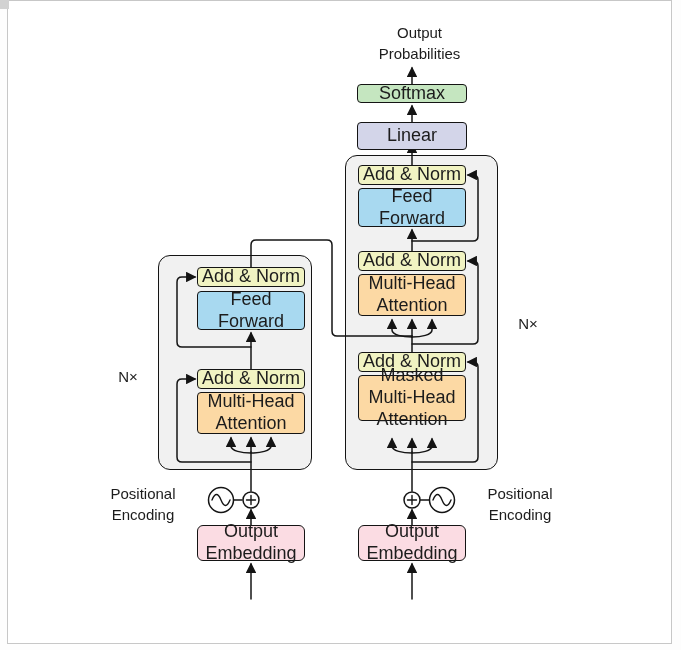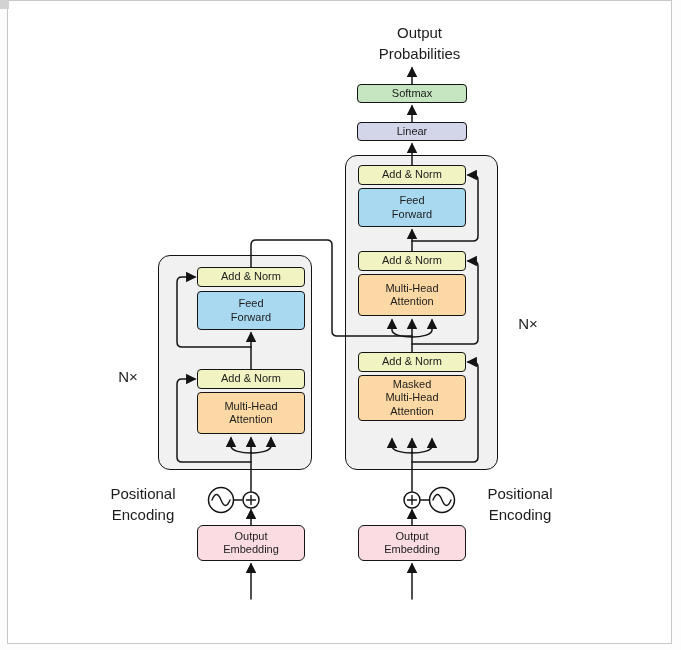--- a/index.html
+++ b/index.html
@@ -12,21 +12,21 @@
          border:1.5px solid var(--color-line,#141414);border-radius:12px;box-sizing:border-box;z-index:1;}
   svg.connectors{position:absolute;left:0;top:0;z-index:2;}
   svg.connectors path.ln{fill:none;stroke:var(--color-line,#141414);stroke-width:1.5;
          stroke-linecap:round;stroke-linejoin:round;}
   svg.connectors path.glyph{fill:none;stroke:var(--color-line,#141414);stroke-width:1.4;stroke-linecap:round;}
   svg.connectors circle{fill:#ffffff;stroke:var(--color-line,#141414);stroke-width:1.5;}
   #arrowhead path{fill:var(--color-line,#141414);}
 
   .box{position:absolute;display:flex;align-items:center;justify-content:center;text-align:center;
        border:1.2px solid var(--color-line,#141414);border-radius:4px;box-sizing:border-box;z-index:3;
-       font-size:11px;line-height:1.22;color:var(--color-text,#1c1c1c);white-space:pre-line;}
+       font-size:18px;line-height:1.22;color:var(--color-text,#1c1c1c);white-space:pre-line;}
   .box.rounded{border-radius:6px;}
   .c-addnorm{background:var(--color-add-norm,#f1f3c2);}
   .c-ff{background:var(--color-feed-forward,#a8d9f0);}
   .c-att{background:var(--color-attention,#fcd9a4);}
   .c-emb{background:var(--color-embedding,#fbdce3);}
   .c-linear{background:var(--color-linear,#d3d5e9);}
   .c-softmax{background:var(--color-softmax,#c5e6c0);}
 
   .txt{position:absolute;text-align:center;font-size:15px;line-height:21px;
        color:var(--color-text,#1c1c1c);white-space:pre-line;z-index:3;}
@@ -93,21 +93,21 @@
     </g>
     <g>
       <circle cx="442" cy="500" r="12.5"></circle>
       <path class="glyph" d="M 433 500 Q 437.5 489 442 500 Q 446.5 511 451 500"></path>
     </g>
   </svg>
 
   <div class="txt" style="left:352px;top:22px;width:135px;">Output
 Probabilities</div>
   <div class="box c-softmax" style="left:357px;top:84px;width:110px;height:19px;">Softmax</div>
-  <div class="box c-linear" style="left:357px;top:122px;width:110px;height:19px;">Linear</div>
+  <div class="box c-linear" style="left:357px;top:122px;width:110px;height:28px;">Linear</div>
 
   <div class="box c-addnorm" style="left:358px;top:165px;width:108px;height:20px;">Add &amp; Norm</div>
   <div class="box c-ff" style="left:358px;top:188px;width:108px;height:39px;">Feed
 Forward</div>
   <div class="box c-addnorm" style="left:358px;top:251px;width:108px;height:20px;">Add &amp; Norm</div>
   <div class="box c-att" style="left:358px;top:274px;width:108px;height:42px;">Multi-Head
 Attention</div>
   <div class="box c-addnorm" style="left:358px;top:352px;width:108px;height:20px;">Add &amp; Norm</div>
   <div class="box c-att" style="left:358px;top:375px;width:108px;height:46px;">Masked
 Multi-Head

